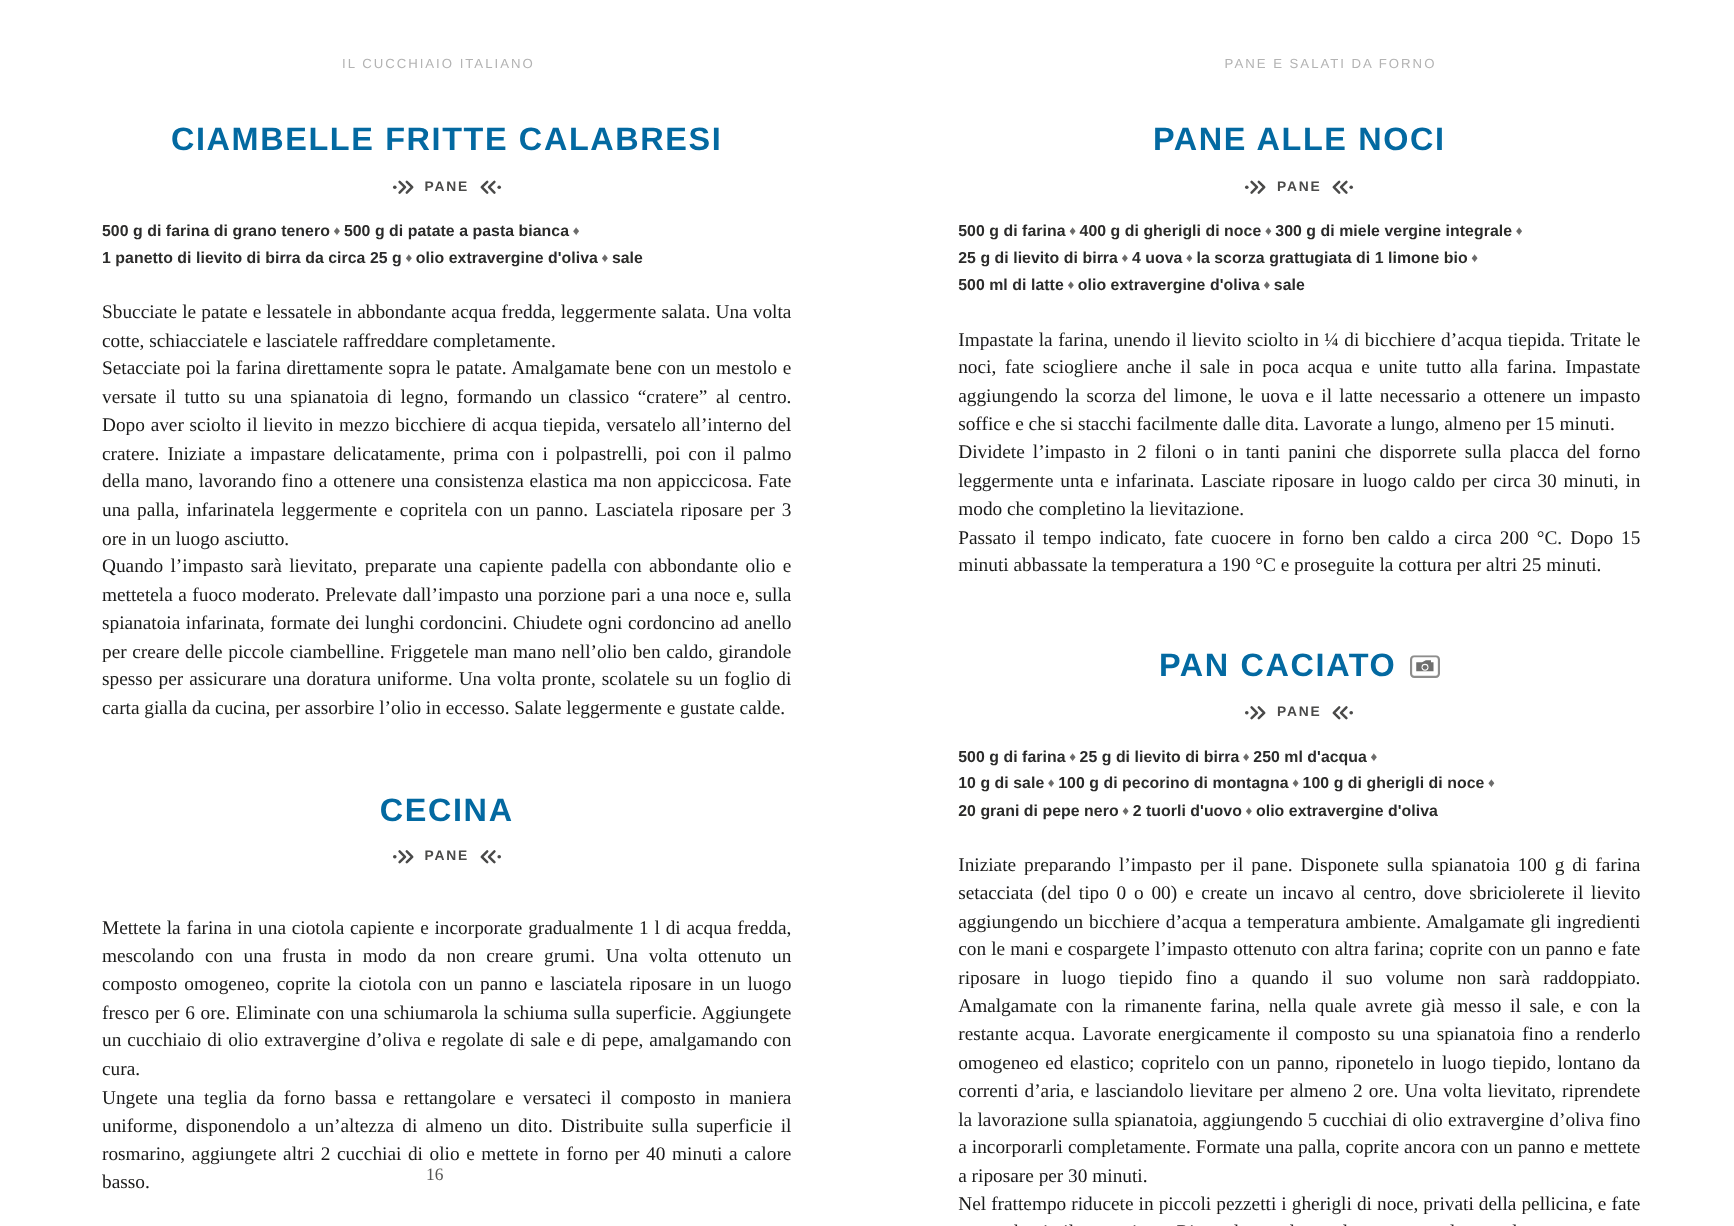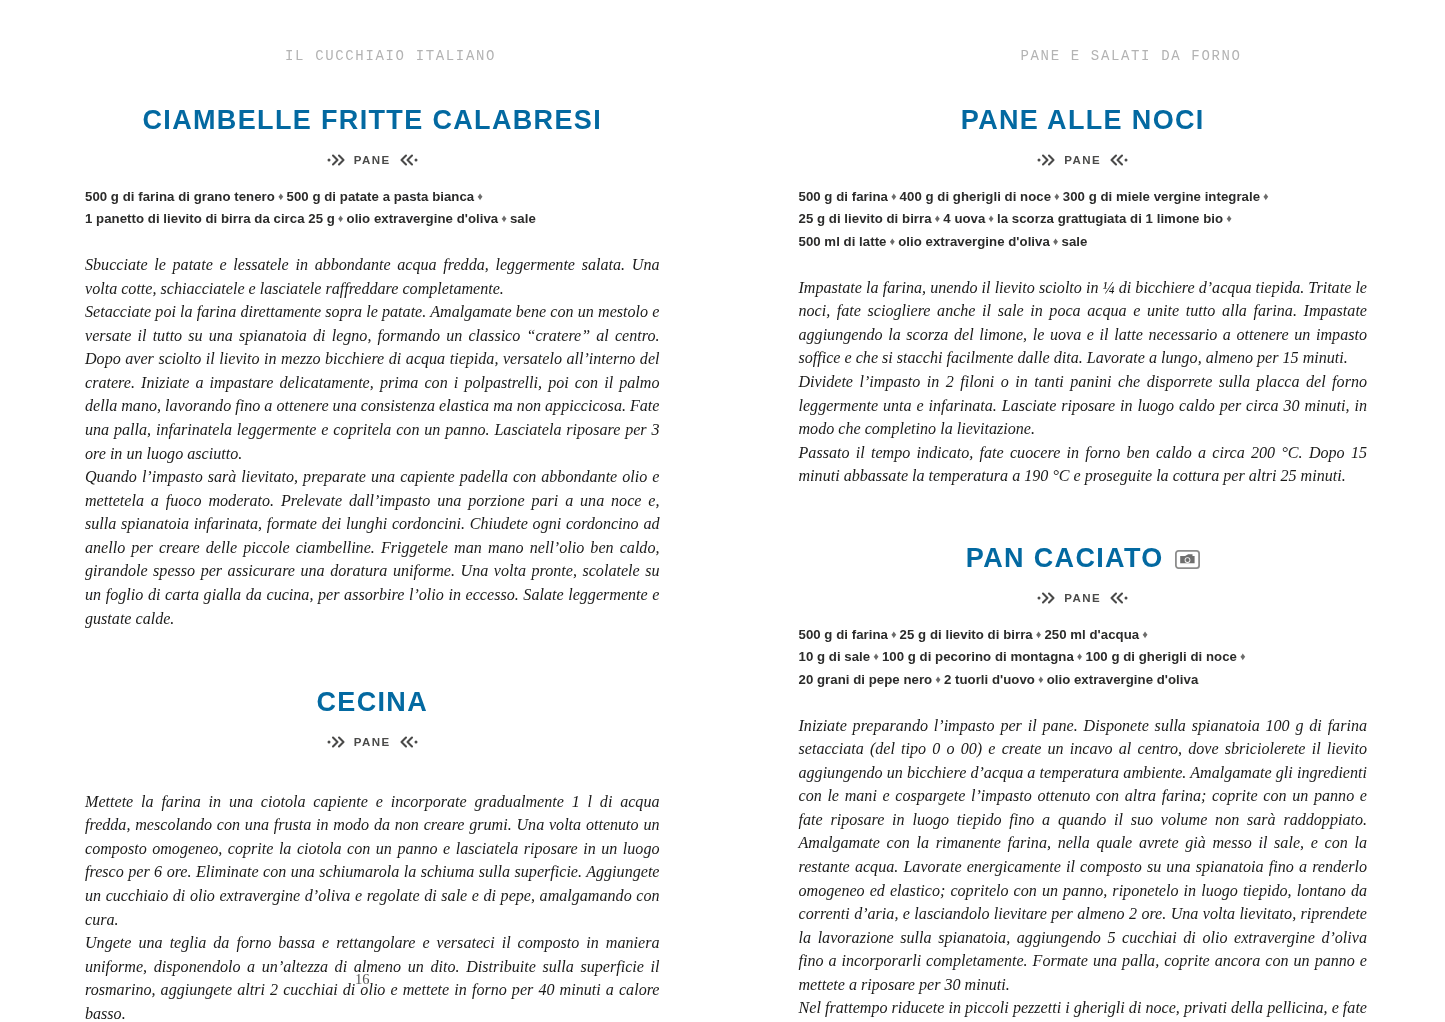--- a/index.html
+++ b/index.html
@@ -27,22 +27,22 @@
     position: relative;
     width: 722.5px;
     height: 1022px;
     box-sizing: border-box;
   }
   .page-left  { padding: 0 63px 0 85px; }
   .page-right { padding: 0 78px 0 76px; }
 
   
   .running-head {
-    font-family: Liberation Mono, monospace;
-    font-size: 14px;
+    font-family: Liberation Sans, sans-serif;
+    font-size: 11px;
     letter-spacing: 1.65px;
     color: #b3b3b3;
     text-transform: uppercase;
     padding-top: 48px;
     font-weight: 400;
     white-space: nowrap;
   }
   .page-left  .running-head { margin-left: 200px; }
   .page-right .running-head { margin-left: 222px; }
 
@@ -121,21 +121,20 @@
   
   .body-copy {
     font-family: "Liberation Serif", "DejaVu Serif", serif;
     font-size: 16.1px;
     line-height: 1.465;
     color: #1a1a19;
     text-align: justify;
     text-justify: inter-word;
     margin: 0;
     hyphens: manual;
-    font-style: italic;
   }
   .body-copy p { margin: 0; text-indent: 0; }
 
   
   .title-gap       { height: 42px; }
   .cat-gap         { height: 18px; }
   .ing-gap         { height: 20px; }
   .body-gap        { height: 22px; }
   .recipe-sep      { height: 56px; }
   .recipe-sep-tall { height: 58px; }

